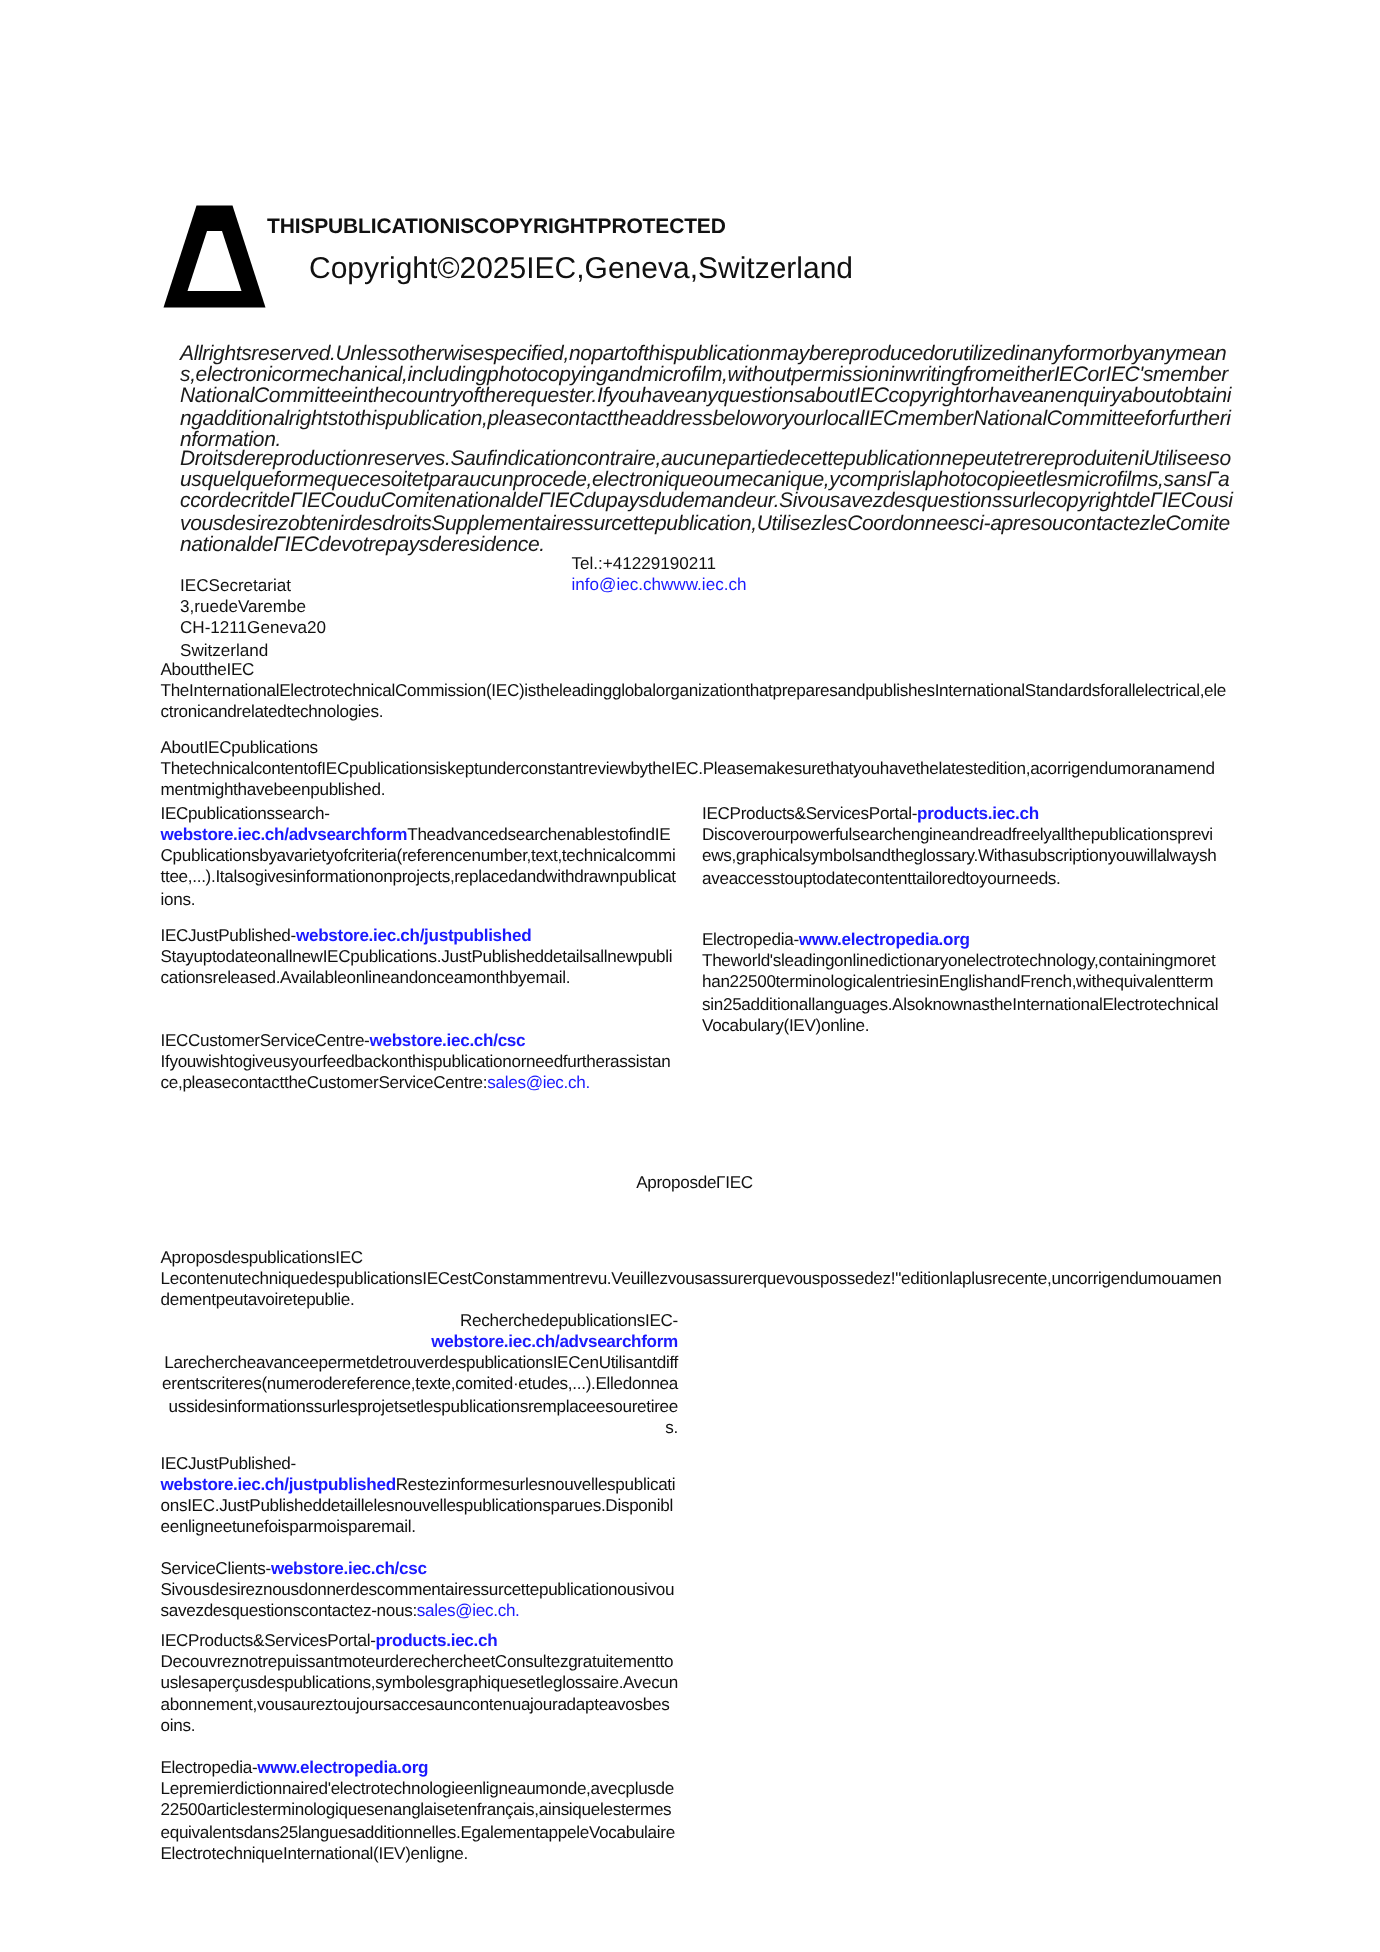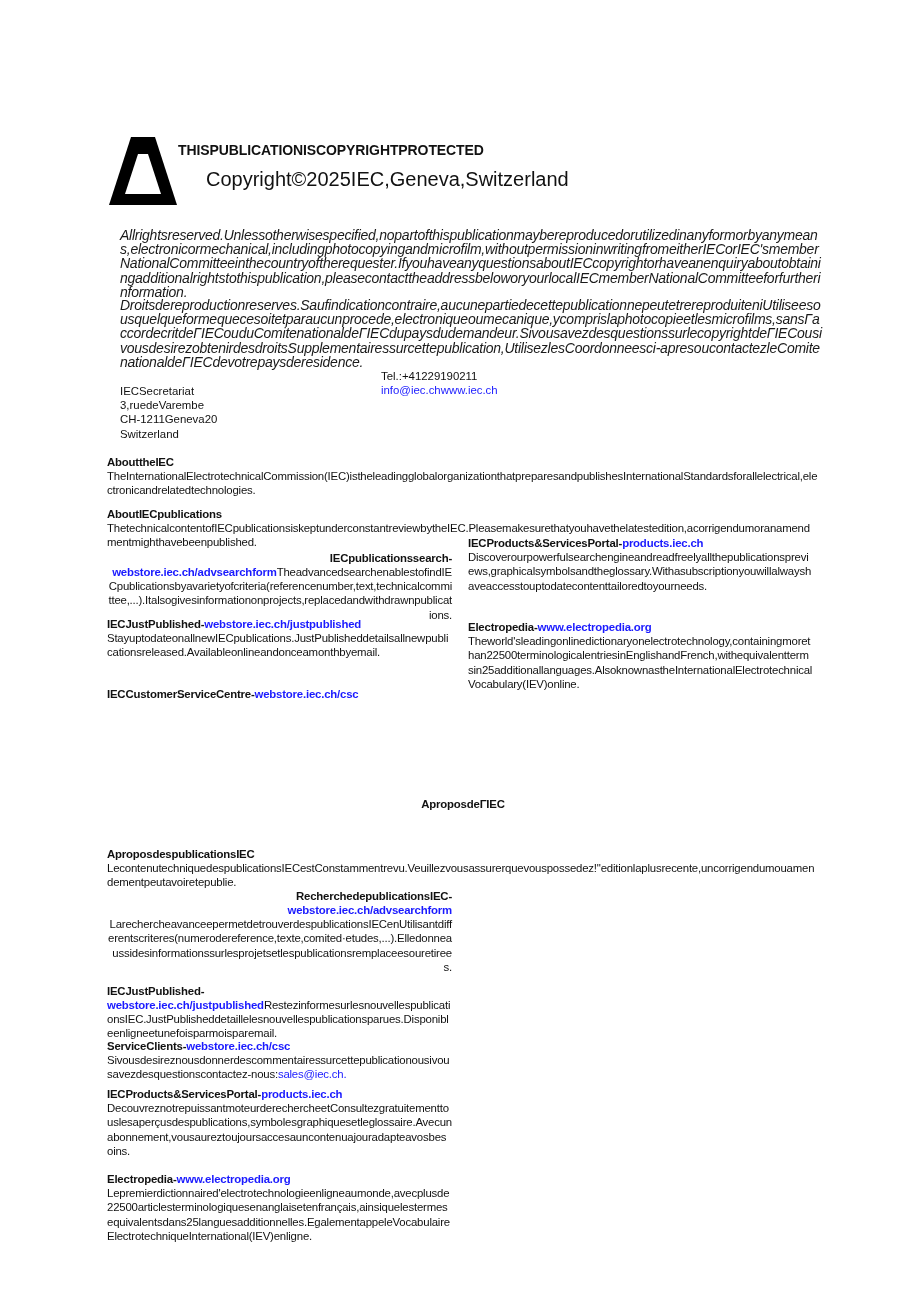--- a/index.html
+++ b/index.html
@@ -15,21 +15,21 @@
     font-size: 14px; line-height: 14.2px; word-break: break-all;
     color: #1a1a1a; letter-spacing: -0.25px; font-style: italic;
   }
   .p-en { left: 120px; top: 228px; width: 702px; }
   .p-fr { left: 120px; top: 298px; width: 702px; }
   .addr { left: 120px; top: 369px; font-size: 11.4px; line-height: 14.2px; margin-top: 15px; }
   .addr div { white-space: nowrap; }
   .contact { left: 381px; top: 369px; font-size: 11.4px; line-height: 14.2px; }
   .link { color: #1a1aff; }
   .link-bold { color: #1a1aff; font-weight: bold; }
-  .h { font-weight: bold; font-size: 11.4px; line-height: 14px; color: #111; margin-top: 15px; }
+  .h { font-weight: normal; font-size: 11.4px; line-height: 14px; color: #111; }
   .sec { font-size: 11.4px; line-height: 14.2px; word-break: break-all; letter-spacing: -0.2px; }
   .wide { width: 712px; }
   .col { width: 345px; }
   .col2 { width: 345px; }
 </style>
 </head>
 <body>
 
 <svg class="abs logo" viewBox="0 0 70 70">
   <polygon points="23,1 47,1 69,69 1,69" fill="#000"></polygon>
@@ -54,30 +54,31 @@
 
 <div class="abs sec wide" style="left:107px; top:440px;">
   <div class="h">AbouttheIEC</div>
   <div>TheInternationalElectrotechnicalCommission(IEC)istheleadingglobalorganizationthatpreparesandpublishesInternationalStandardsforallelectrical,electronicandrelatedtechnologies.</div>
 </div>
 <div class="abs sec wide" style="left:107px; top:492px;">
   <div class="h">AboutIECpublications</div>
   <div>ThetechnicalcontentofIECpublicationsiskeptunderconstantreviewbytheIEC.Pleasemakesurethatyouhavethelatestedition,acorrigendumoranamendmentmighthavebeenpublished.</div>
 </div>
 
-<div class="abs sec col" style="left:107px; top:536px;text-align:right;">
+<div class="abs sec col" style="left:107px; top:536px;">
   <div class="h">IECpublicationssearch-</div>
   <span class="link-bold">webstore.iec.ch/advsearchform</span><span>TheadvancedsearchenablestofindIECpublicationsbyavarietyofcriteria(referencenumber,text,technicalcommittee,...).Italsogivesinformationonprojects,replacedandwithdrawnpublications.</span>
 </div>
 <div class="abs sec col" style="left:107px; top:617px;">
   <span class="h">IECJustPublished-</span><span class="link-bold">webstore.iec.ch/justpublished</span>
   <div>StayuptodateonallnewIECpublications.JustPublisheddetailsallnewpublicationsreleased.Availableonlineandonceamonthbyemail.</div>
 </div>
 <div class="abs sec col" style="left:107px; top:687px;">
   <span class="h">IECCustomerServiceCentre-</span><span class="link-bold">webstore.iec.ch/csc</span>
+  <div><span>Ifyouwishtogiveusyourfeedbackonthispublicationorneedfurtherassistance,pleasecontacttheCustomerServiceCentre:</span><span class="link">sales@iec.ch.</span></div>
 </div>
 
 <div class="abs sec col2" style="left:468px; top:536px;">
   <span class="h">IECProducts&amp;ServicesPortal-</span><span class="link-bold">products.iec.ch</span>
   <div>Discoverourpowerfulsearchengineandreadfreelyallthepublicationspreviews,graphicalsymbolsandtheglossary.Withasubscriptionyouwillalwayshaveaccesstouptodatecontenttailoredtoyourneeds.</div>
 </div>
 <div class="abs sec col2" style="left:468px; top:620px;">
   <span class="h">Electropedia-</span><span class="link-bold">www.electropedia.org</span>
   <div>Theworld'sleadingonlinedictionaryonelectrotechnology,containingmorethan22500terminologicalentriesinEnglishandFrench,withequivalenttermsin25additionallanguages.AlsoknownastheInternationalElectrotechnicalVocabulary(IEV)online.</div>
 </div>

